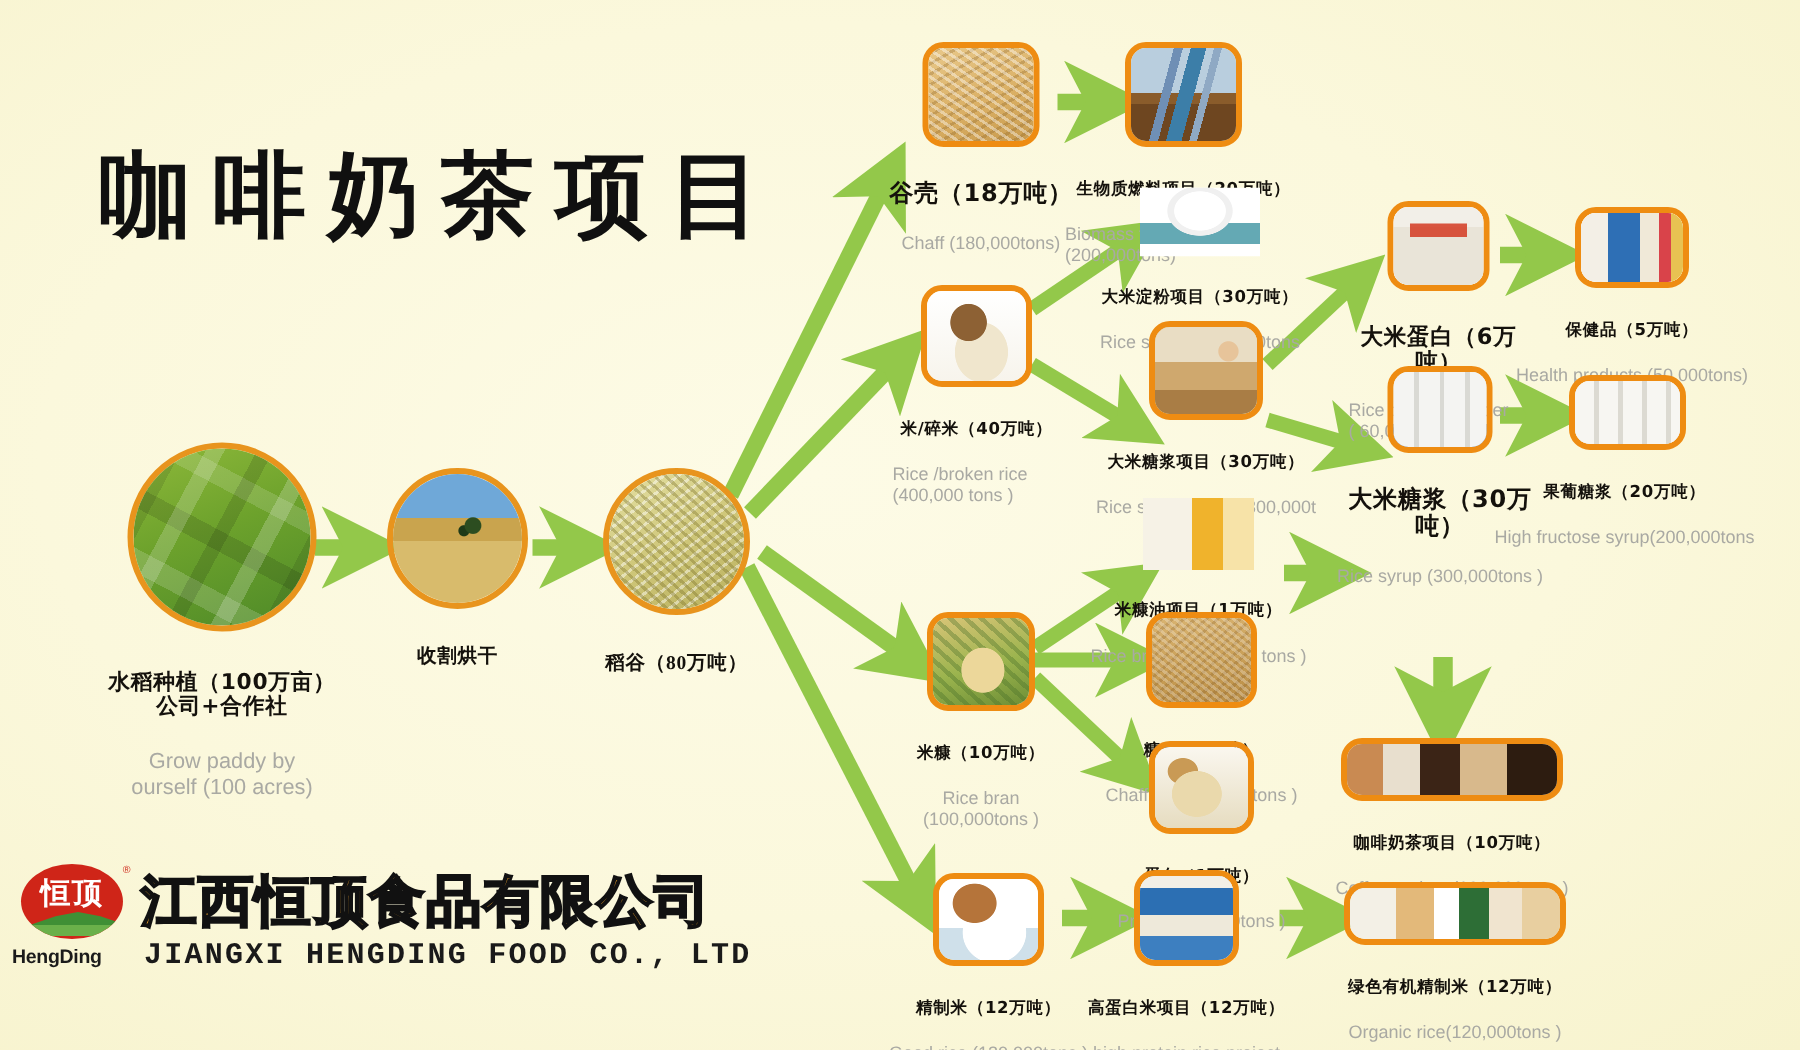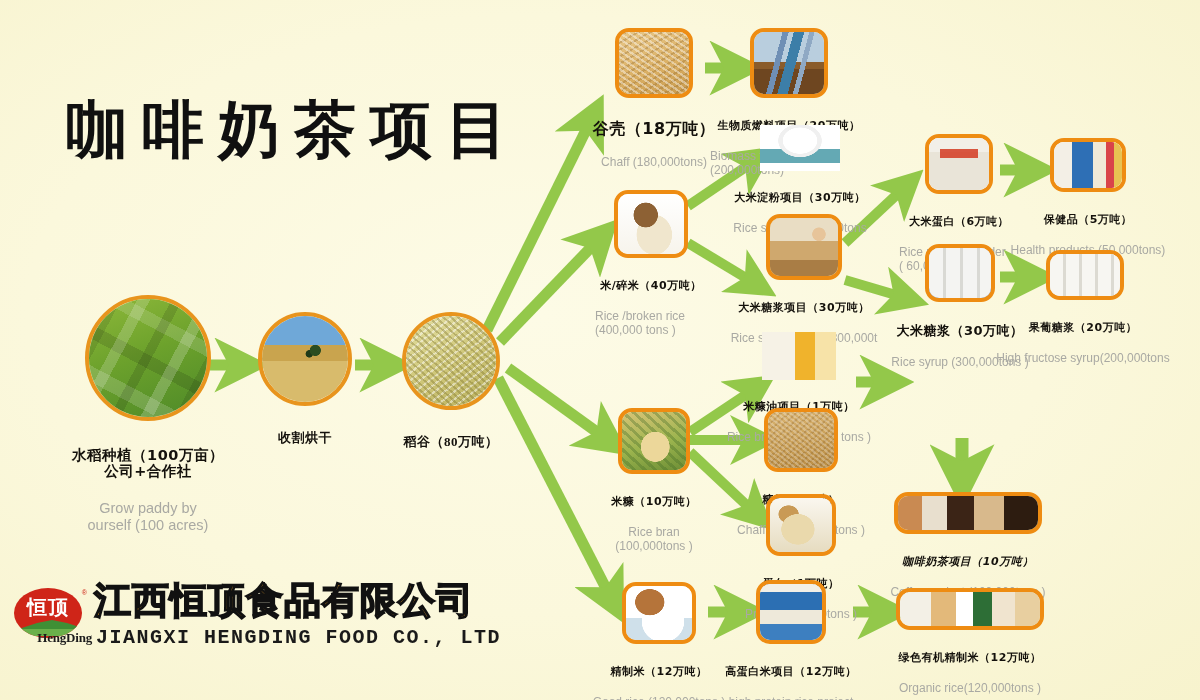--- a/index.html
+++ b/index.html
@@ -193,43 +193,43 @@
   }
   .ph-organic {
     background:
       linear-gradient(90deg,
         #f3f0e6 0 22%, #e3b97a 22% 40%, #ffffff 40% 52%,
         #2d6e36 52% 66%, #f0e4cf 66% 82%, #e8cfa0 82% 100%);
   }
 
   
   .logo-wrap { position: absolute; left: 8px; top: 576px; width: 500px; height: 78px; }
-  .logo-mark { position: absolute; left: 2px; top: 0px; width: 78px; height: 56px; margin-top: 12px; }
+  .logo-mark { position: absolute; left: 2px; top: 0px; width: 78px; height: 56px; }
   .logo-circle {
     position: absolute; left: 4px; top: 0px; width: 68px; height: 50px;
     background: #cf2518; border-radius: 50%;
     overflow: hidden;
   }
   .logo-circle .zh2 {
     position: absolute; left: 0; top: 6px; width: 100%;
     text-align: center; color: #fff;
     font-family: "DejaVu Sans", sans-serif; font-weight: bold; font-size: 20px;
     letter-spacing: 1px;
   }
   .logo-swoosh {
     position: absolute; left: 4px; bottom: 2px; width: 68px; height: 16px;
     background: linear-gradient(180deg, #3f8f35 0 55%, #6ab04a 55% 100%);
     clip-path: polygon(0 58%, 28% 18%, 50% 0, 72% 18%, 100% 58%, 100% 100%, 0 100%);
   }
   .logo-reg {
     position: absolute; right: 1px; top: 1px; font-size: 7px; color: #cf2518;
   }
   .logo-en {
-    position: absolute; left: 0px; top: 54px; width: 84px; text-align: right;
-    font-family: Liberation Serif, serif; font-weight: bold;
+    position: absolute; left: 0px; top: 54px; width: 84px; text-align: left;
+    font-family: Liberation Sans, sans-serif; font-weight: bold;
     font-size: 13px; color: #1b1b1b; letter-spacing: -.2px;
   }
   .company-zh {
     position: absolute; left: 86px; top: 0px;
     font-family: "DejaVu Sans", sans-serif; font-weight: bold; font-size: 37px;
     color: #f0a32a;
     -webkit-text-stroke: 1.6px #111;
     letter-spacing: 1px;
     white-space: nowrap;
   }
@@ -407,42 +407,42 @@
       <span class="zh" style="font-size:11px;">大米糖浆项目（30万吨）</span>
       <span class="en" style="font-size:12px;">Rice syrup project(300,000t</span>
     </div>
   </div>
 
   <div class="node" style="left:925px; top:134px; width:68px;">
     <div class="sq" style="width:68px;height:60px;">
       <span class="ph ph-proteinbag"></span>
     </div>
     <div class="cap" style="margin-top:4px;width:126px;margin-left:-29px;">
-      <span class="zh" style="font-size:11px;">大米蛋白（6万吨）</span>
+      <span class="zh" style="font-size:15px;">大米蛋白（6万吨）</span>
       <span class="en" style="font-size:12px;text-align:left;padding-left:3px;">Rice protein powder
 ( 60,000tons )</span>
     </div>
   </div>
 
   <div class="node" style="left:1050px; top:138px; width:76px;">
     <div class="sq" style="width:76px;height:54px;">
       <span class="ph ph-health"></span>
     </div>
     <div class="cap" style="margin-top:4px;width:164px;margin-left:-44px;">
       <span class="zh" style="font-size:11px;">保健品（5万吨）</span>
       <span class="en" style="font-size:12px;">Health products (50,000tons)</span>
     </div>
   </div>
 
   <div class="node" style="left:925px; top:244px; width:70px;">
     <div class="sq" style="width:70px;height:58px;">
       <span class="ph ph-drums"></span>
     </div>
     <div class="cap" style="margin-top:4px;width:150px;margin-left:-40px;">
-      <span class="zh" style="font-size:13px;">大米糖浆（30万吨）</span>
+      <span class="zh" style="font-size:16px;">大米糖浆（30万吨）</span>
       <span class="en" style="font-size:12px;">Rice syrup (300,000tons )</span>
     </div>
   </div>
 
   <div class="node" style="left:1046px; top:250px; width:78px;">
     <div class="sq" style="width:78px;height:50px;">
       <span class="ph ph-fructose"></span>
     </div>
     <div class="cap" style="margin-top:4px;width:178px;margin-left:-52px;">
       <span class="zh" style="font-size:11px;">果葡糖浆（20万吨）</span>
@@ -490,21 +490,21 @@
       <span class="en" style="font-size:12px;">Protein (10,000tons )</span>
     </div>
   </div>
 
 
   <div class="node" style="left:894px; top:492px; width:148px;">
     <div class="sq" style="width:148px;height:42px;">
       <span class="ph ph-coffee"></span>
     </div>
     <div class="cap" style="margin-top:4px;width:176px;margin-left:-14px;">
-      <span class="zh" style="font-size:11px;font-style:italic;">咖啡奶茶项目（10万吨）</span>
+      <span class="zh" style="font-size:11px;">咖啡奶茶项目（10万吨）</span>
       <span class="en" style="font-size:12px;">Coffee project (100,000tons )</span>
     </div>
   </div>
 
   <div class="node" style="left:622px; top:582px; width:74px;">
     <div class="sq" style="width:74px;height:62px;">
       <span class="ph ph-goodrice"></span>
     </div>
     <div class="cap" style="margin-top:4px;width:150px;margin-left:-38px;">
       <span class="zh" style="font-size:11px;">精制米（12万吨）</span>

